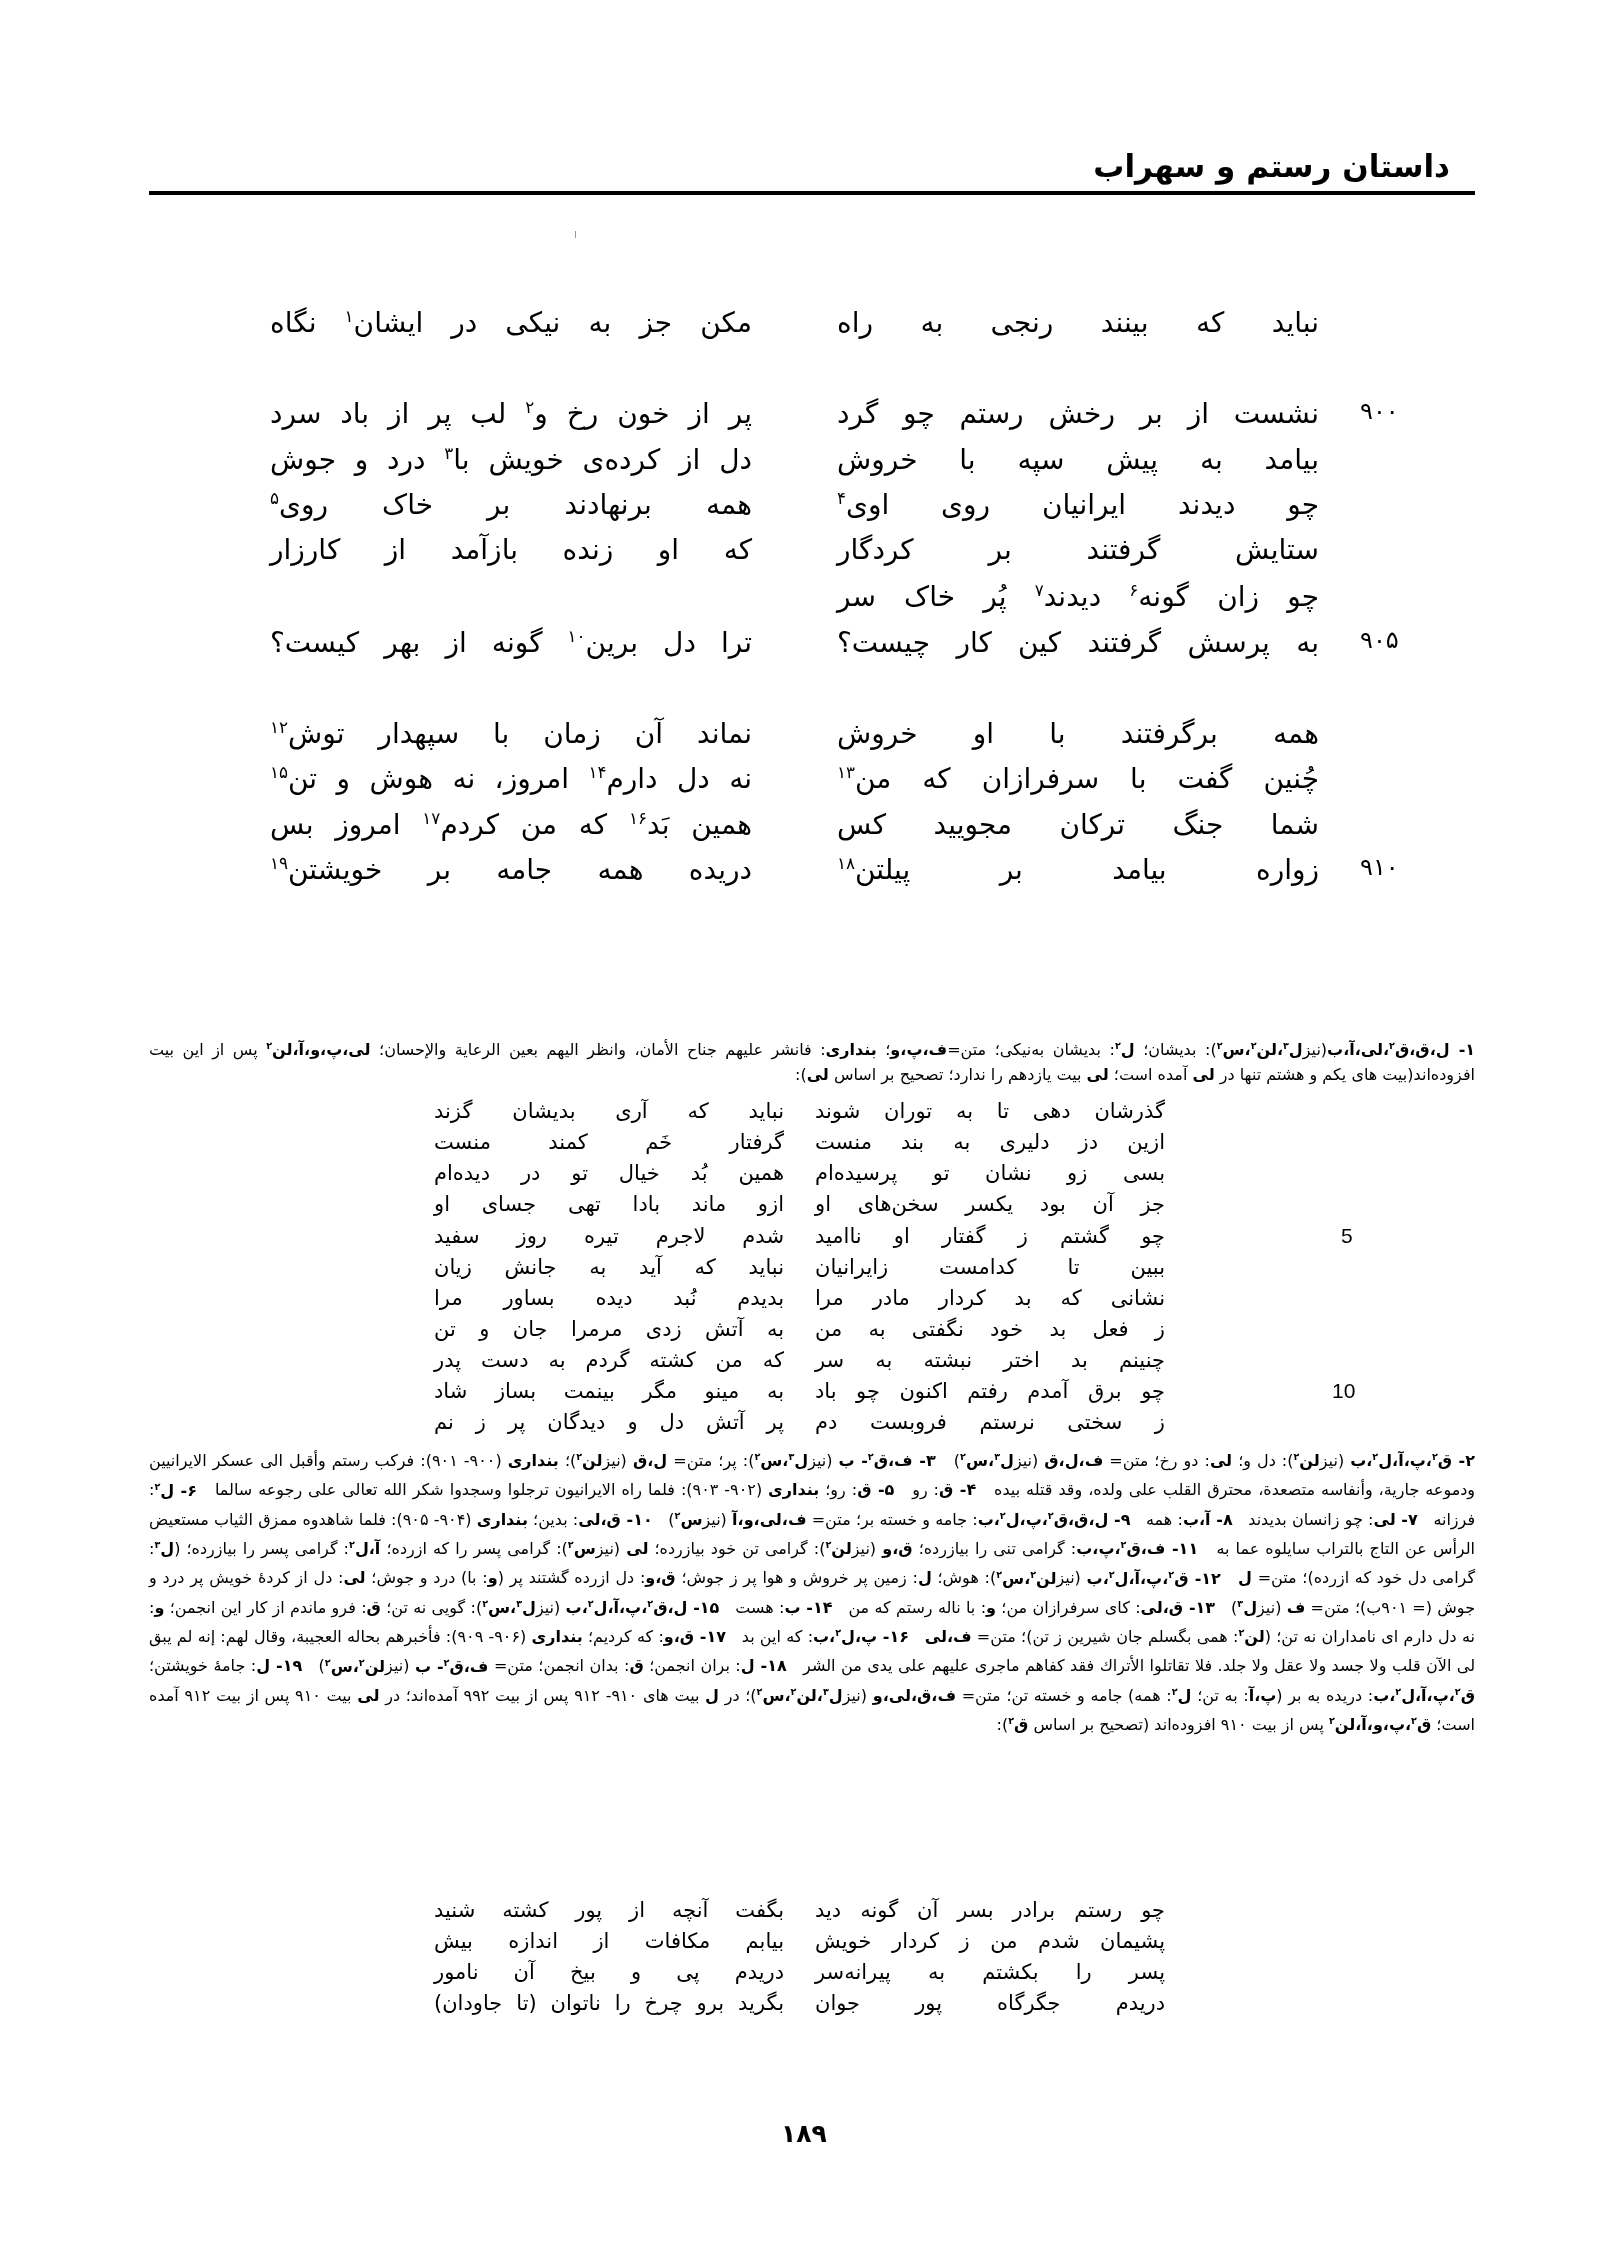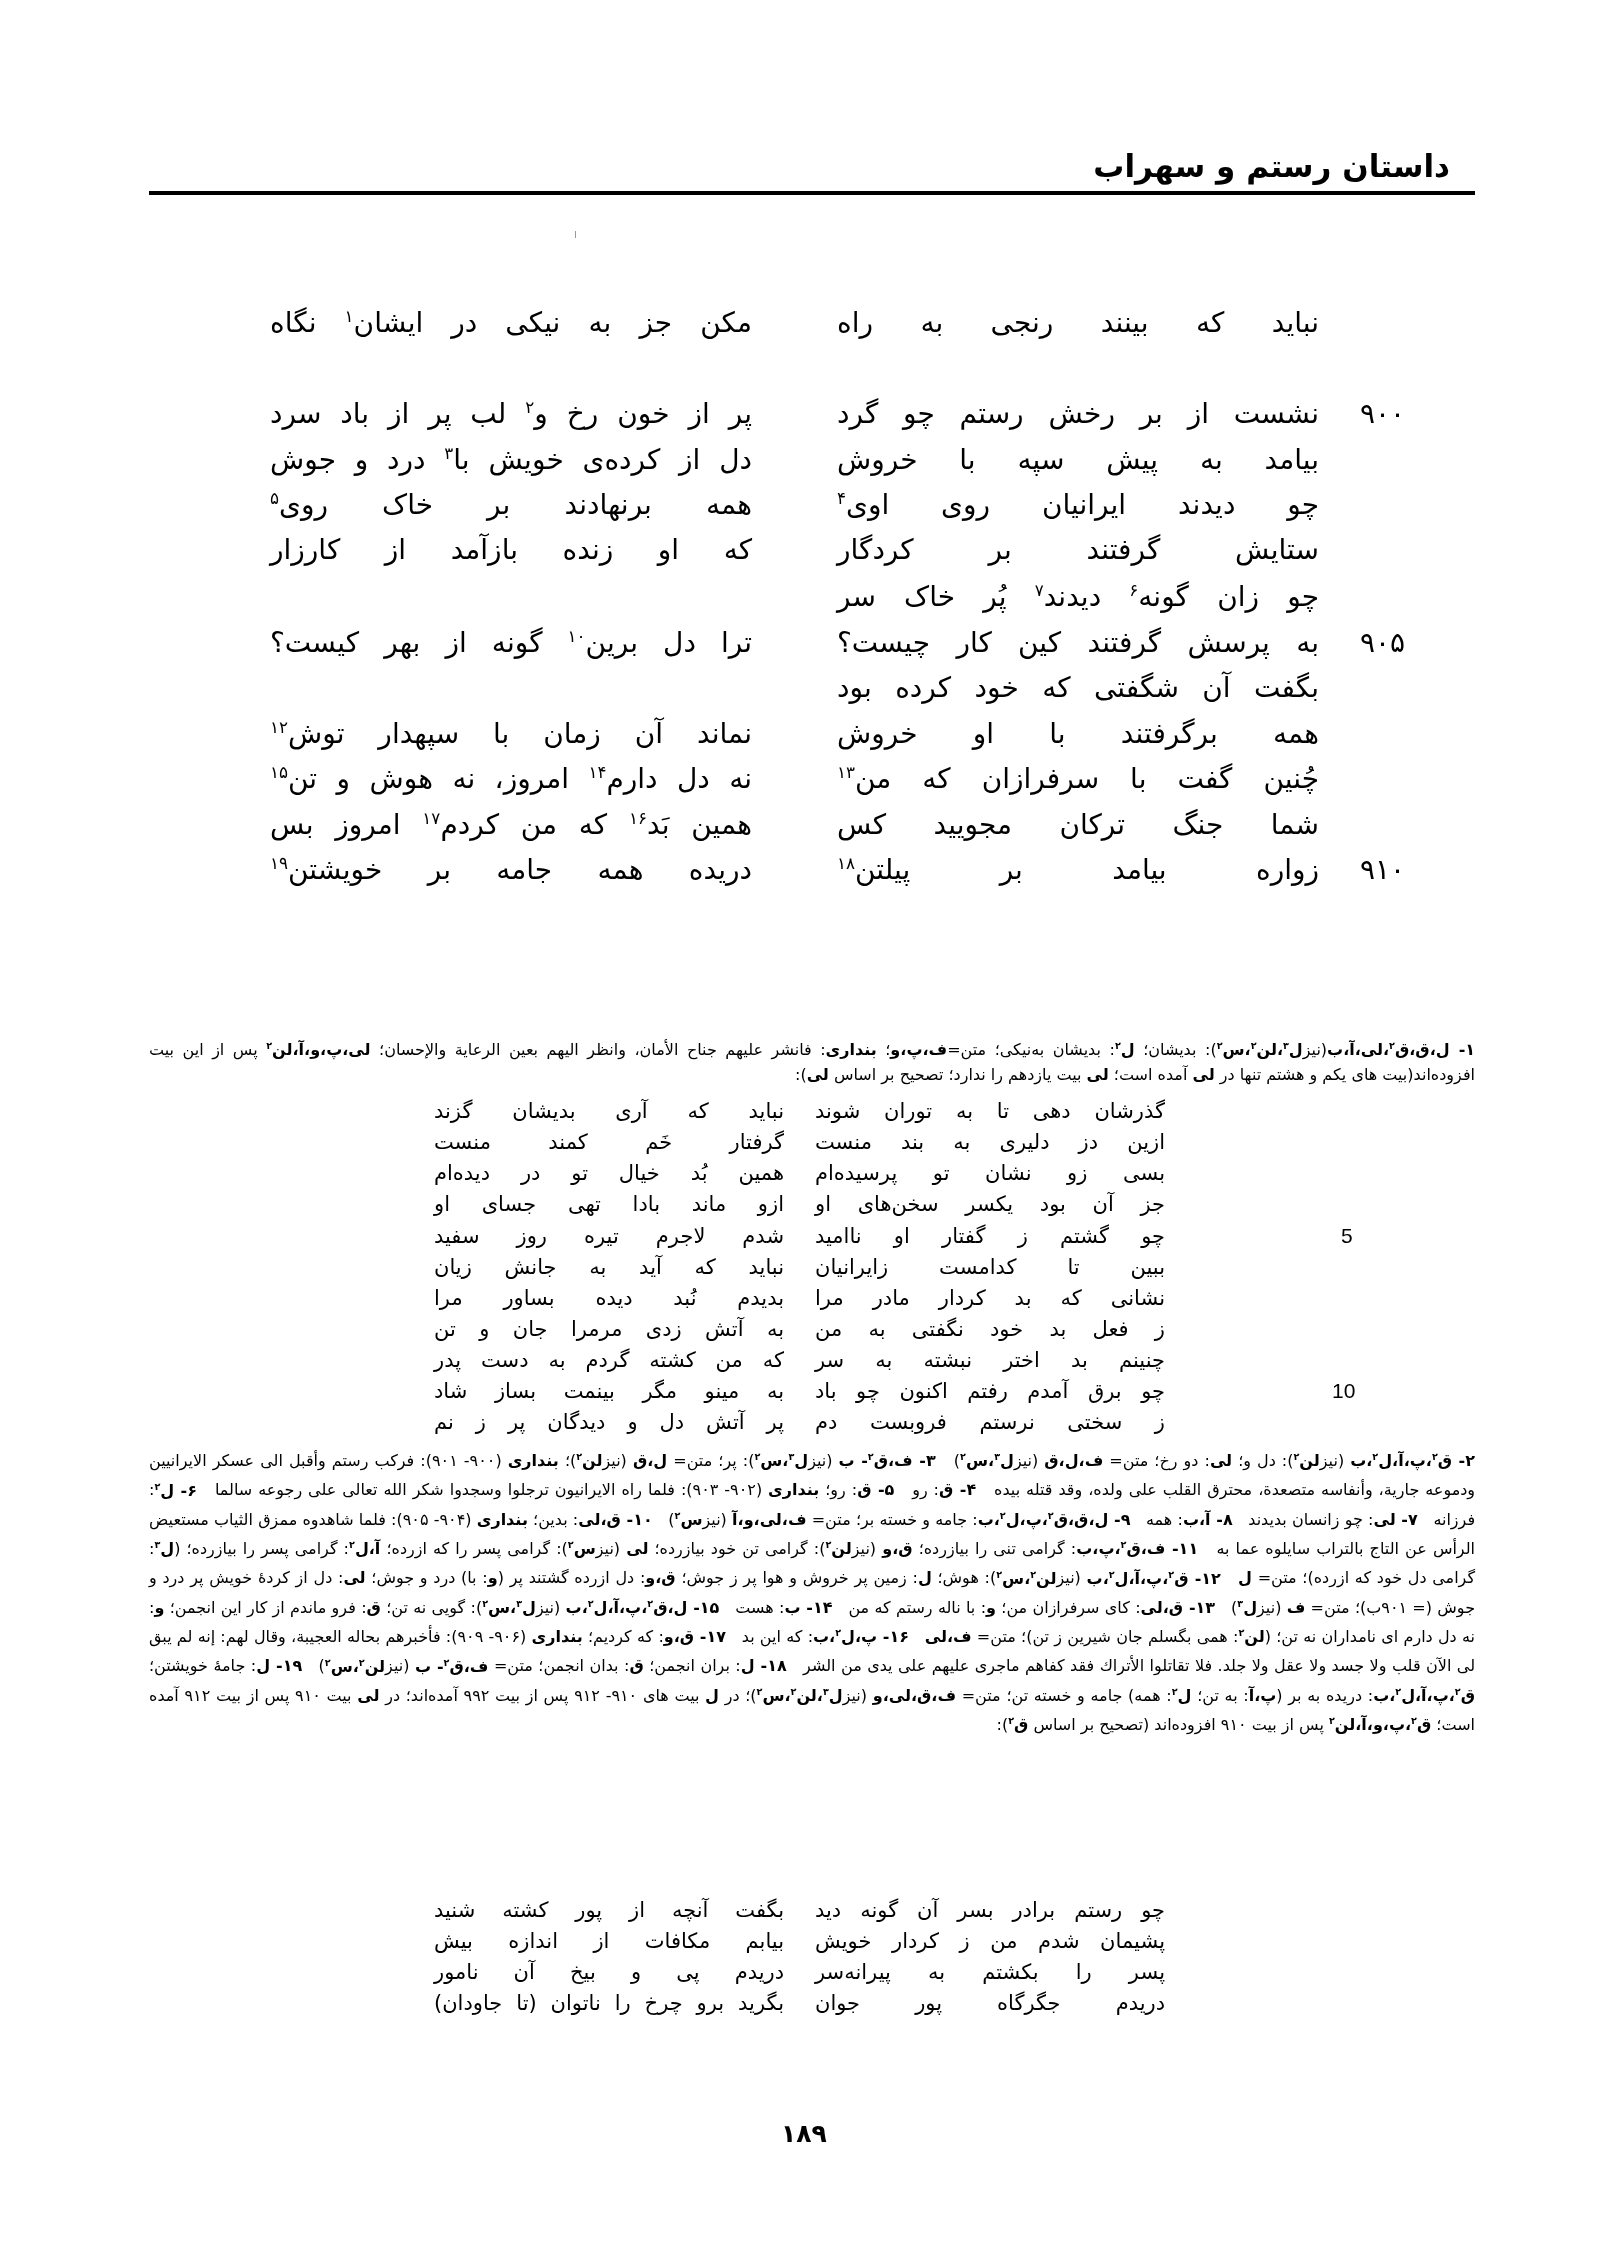--- a/index.html
+++ b/index.html
@@ -6,21 +6,21 @@
   body { width: 1623px; height: 2261px; position: relative; overflow: hidden; color: #000; font-family: "DejaVu Sans", sans-serif; }
   .header-title { position: absolute; right: 173px; top: 148px; font-size: 31px; font-weight: bold; direction: rtl; }
   .header-rule { position: absolute; left: 149px; width: 1326px; top: 191px; height: 3.5px; background: #000; }
   .tiny-mark { position: absolute; left: 575px; top: 231px; width: 1.4px; height: 7px; background: #999; }
 
   .verse-block { position: absolute; left: 0; top: 0; width: 1623px; }
   .couplet { position: absolute; direction: rtl; font-size: 28px; white-space: nowrap; }
   .hemi { position: absolute; top: 0; direction: rtl; text-align: justify; text-align-last: justify; }
   .hemi.right { right: 12px; width: 482px; }
   .hemi.left { right: 579px; width: 482px; }
-  .vnum { position: absolute; font-size: 28px; direction: rtl; }
+  .vnum { position: absolute; font-size: 24px; direction: rtl; }
   sup { font-size: 60%; }
 
   .notes { position: absolute; left: 149px; width: 1326px; direction: rtl; font-size: 16px; line-height: 25px; text-align: justify; }
   .notes b { font-weight: bold; }
   .inset { position: absolute; direction: rtl; font-size: 21px; white-space: nowrap; }
   .inset .ih { position: absolute; top: 0; text-align: justify; text-align-last: justify; }
   .inset .ih.r { right: 0; width: 350px; }
   .inset .ih.l { right: 381px; width: 350px; }
   .inum { position: absolute; font-family: "Liberation Sans", sans-serif; font-size: 21px; }
   .page-number { position: absolute; left: 781px; top: 2119px; font-size: 25px; font-weight: bold; direction: rtl; }
@@ -56,21 +56,20 @@
     </div>
     <div class="couplet" style="top: 580px; right: 292px; width: 1063px; height: 42px;">
       <span class="hemi right">چو زان گونه<sup>۶</sup> دیدند<sup>۷</sup> پُر خاک سر</span>
     </div>
     <div class="couplet" style="top: 626px; right: 292px; width: 1063px; height: 42px;">
       <span class="hemi right">به پرسش گرفتند کین کار چیست؟</span>
       <span class="hemi left">ترا دل برین<sup>۱۰</sup> گونه از بهر کیست؟</span>
     </div>
     <span class="vnum" style="top: 626px; left: 1360px;">۹۰۵</span>
     <div class="couplet" style="top: 671px; right: 292px; width: 1063px; height: 42px;">
-      <span class="hemi right">بگفت آن شگفتی که خود کرده بود</span>
     </div>
     <div class="couplet" style="top: 717px; right: 292px; width: 1063px; height: 42px;">
       <span class="hemi right">همه برگرفتند با او خروش</span>
       <span class="hemi left">نماند آن زمان با سپهدار توش<sup>۱۲</sup></span>
     </div>
     <div class="couplet" style="top: 762px; right: 292px; width: 1063px; height: 42px;">
       <span class="hemi right">چُنین گفت با سرفرازان که من<sup>۱۳</sup></span>
       <span class="hemi left">نه دل دارم<sup>۱۴</sup> امروز، نه هوش و تن<sup>۱۵</sup></span>
     </div>
     <div class="couplet" style="top: 808px; right: 292px; width: 1063px; height: 42px;">

